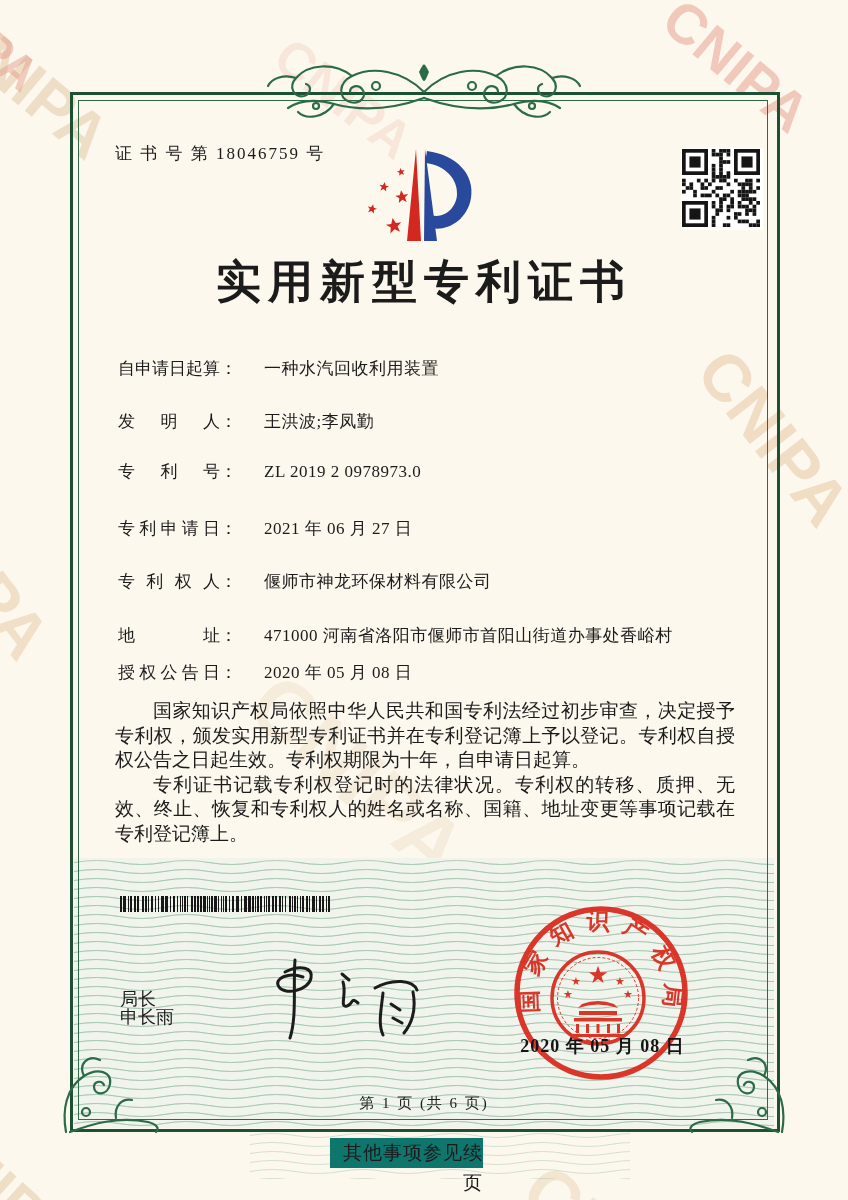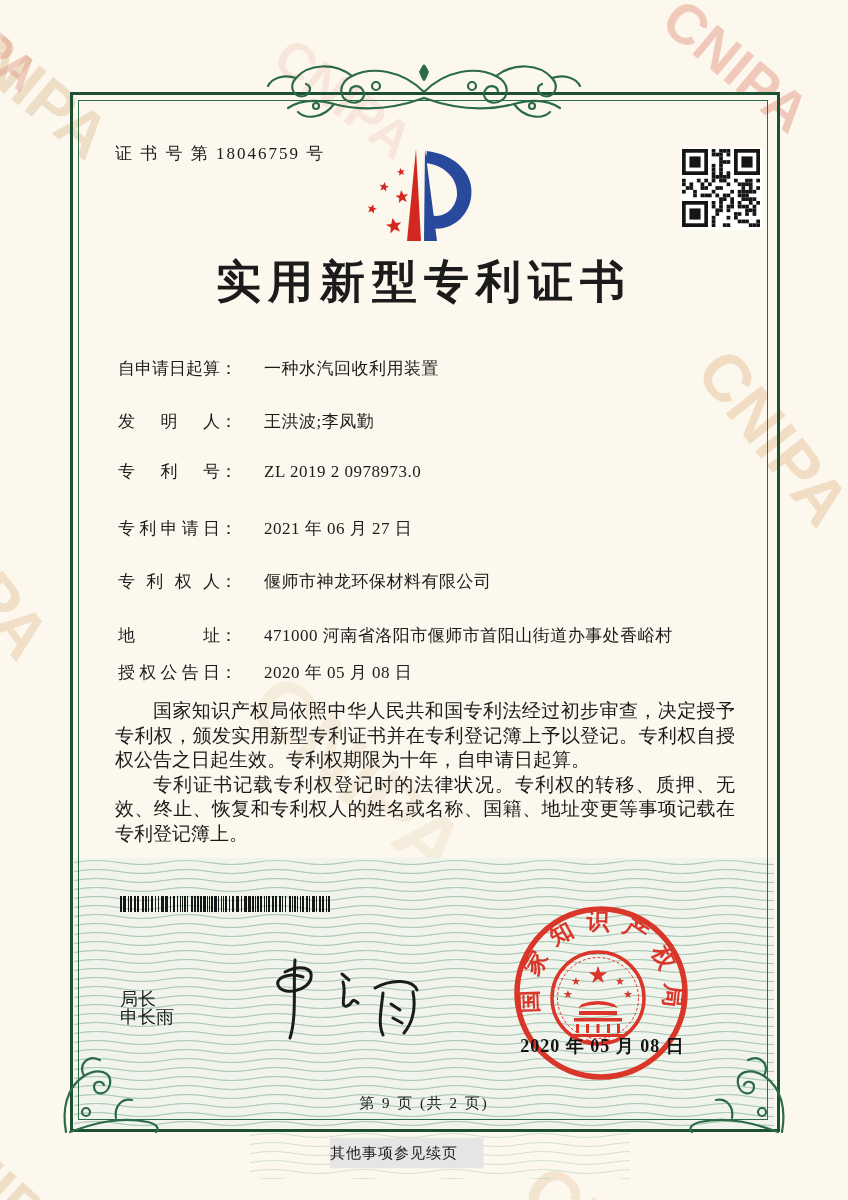--- a/index.html
+++ b/index.html
@@ -42,22 +42,22 @@
       font-family:"Liberation Sans","DejaVu Sans",sans-serif;font-weight:500;margin-top:15px;}
   .signer-name{position:absolute;left:120px;top:1005px;font-size:18px;
       font-family:"Liberation Sans","DejaVu Sans",sans-serif;font-weight:500;}
   .signature{position:absolute;left:255px;top:956px;}
   
   .seal{position:absolute;left:512px;top:904px;opacity:.93;}
   .seal-date{position:absolute;left:515px;top:1034px;width:175px;text-align:center;
       font-size:18px;font-weight:700;letter-spacing:1px;color:#141414;}
   
   .pageinfo{position:absolute;left:0;top:1094px;width:848px;text-align:center;font-size:15px;letter-spacing:2px;}
-  .contnote{position:absolute;left:330px;top:1138px;width:153px;height:30px;background:#e5e5e5;
-      text-align:left;line-height:30px;font-size:15px;letter-spacing:1px;box-shadow:0 0 2px rgba(0,0,0,.06);}
+  .contnote{position:absolute;left:330px;top:1138px;width:153px;height:30px;background:#0f766e;
+      text-align:right;line-height:30px;font-size:19px;letter-spacing:1px;box-shadow:0 0 2px rgba(0,0,0,.06);}
 </style>
 </head>
 <body>
 
 <div class="page">
 
   <div class="wm" style="left:-25px;top:-8px;font-size:64px;color:rgba(226,196,158,.5);transform:rotate(40deg);">CNIPA</div>
   <div class="wm" style="left:-62px;top:-34px;font-size:48px;color:rgba(224,150,130,.45);transform:rotate(40deg);">CNIPA</div>
   <div class="wm" style="left:300px;top:26px;font-size:52px;color:rgba(230,150,130,.18);transform:rotate(38deg);">CNIPA</div>
   <div class="wm" style="left:692px;top:-14px;font-size:56px;color:rgba(223,130,110,.4);transform:rotate(40deg);">CNIPA</div>
@@ -402,16 +402,16 @@
       <rect x="74" y="120" width="3" height="9"></rect>
       <rect x="84.5" y="120" width="3" height="9"></rect>
       <rect x="95" y="120" width="3" height="9"></rect>
       <rect x="105" y="120" width="3" height="9"></rect>
       <rect x="60" y="130" width="52" height="3"></rect>
       <path d="M74,136 Q86,142 98,136" stroke="#da281c" stroke-width="2" fill="none"></path>
     </g>
   </svg>
   <div class="seal-date">2020 年 05 月 08 日</div>
 
-  <div class="pageinfo">第 9 页 (共 2 页)</div>
+  <div class="pageinfo">第 1 页 (共 6 页)</div>
   <div class="contnote">其他事项参见续页</div>
 
 </div>
 
 </body></html>

